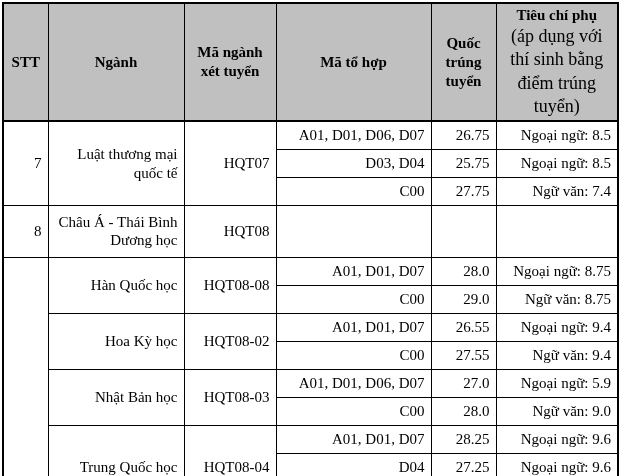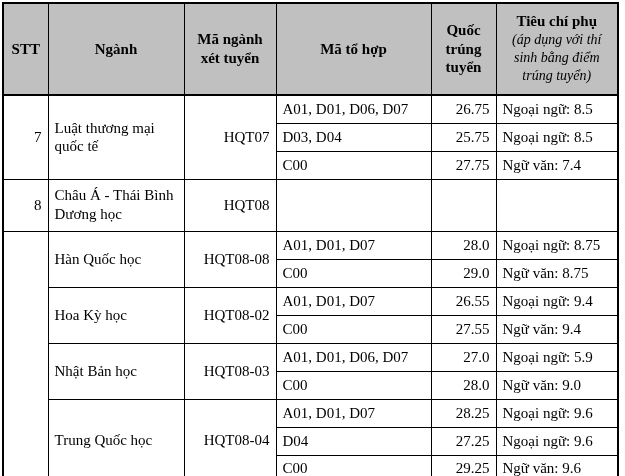--- a/index.html
+++ b/index.html
@@ -33,28 +33,27 @@
   .score-table thead th {
     background: #c0c0c0;
     font-weight: bold;
     text-align: center;
     height: 86px;
     border-bottom: 2px solid #000000;
     padding: 2px 4px;
   }
   .score-table thead th .note {
     font-weight: normal;
-    font-style: italic;
-    font-size: 14px;
+    font-size: 18px;
     line-height: 1.3;
   }
   .score-table tbody tr { height: 28px; }
   .score-table tbody tr.tall { height: 52px; }
   .c { text-align: right; }
-  .l { text-align: left; padding-left: 8px; }
+  .l { text-align: right; padding-left: 8px; }
   .major { padding-left: 9px; margin-left: 44px; }
 </style>
 </head>
 <body>
 
 <div class="page">
   <table class="score-table">
     <colgroup>
       <col style="width:45px">
       <col style="width:136px">

